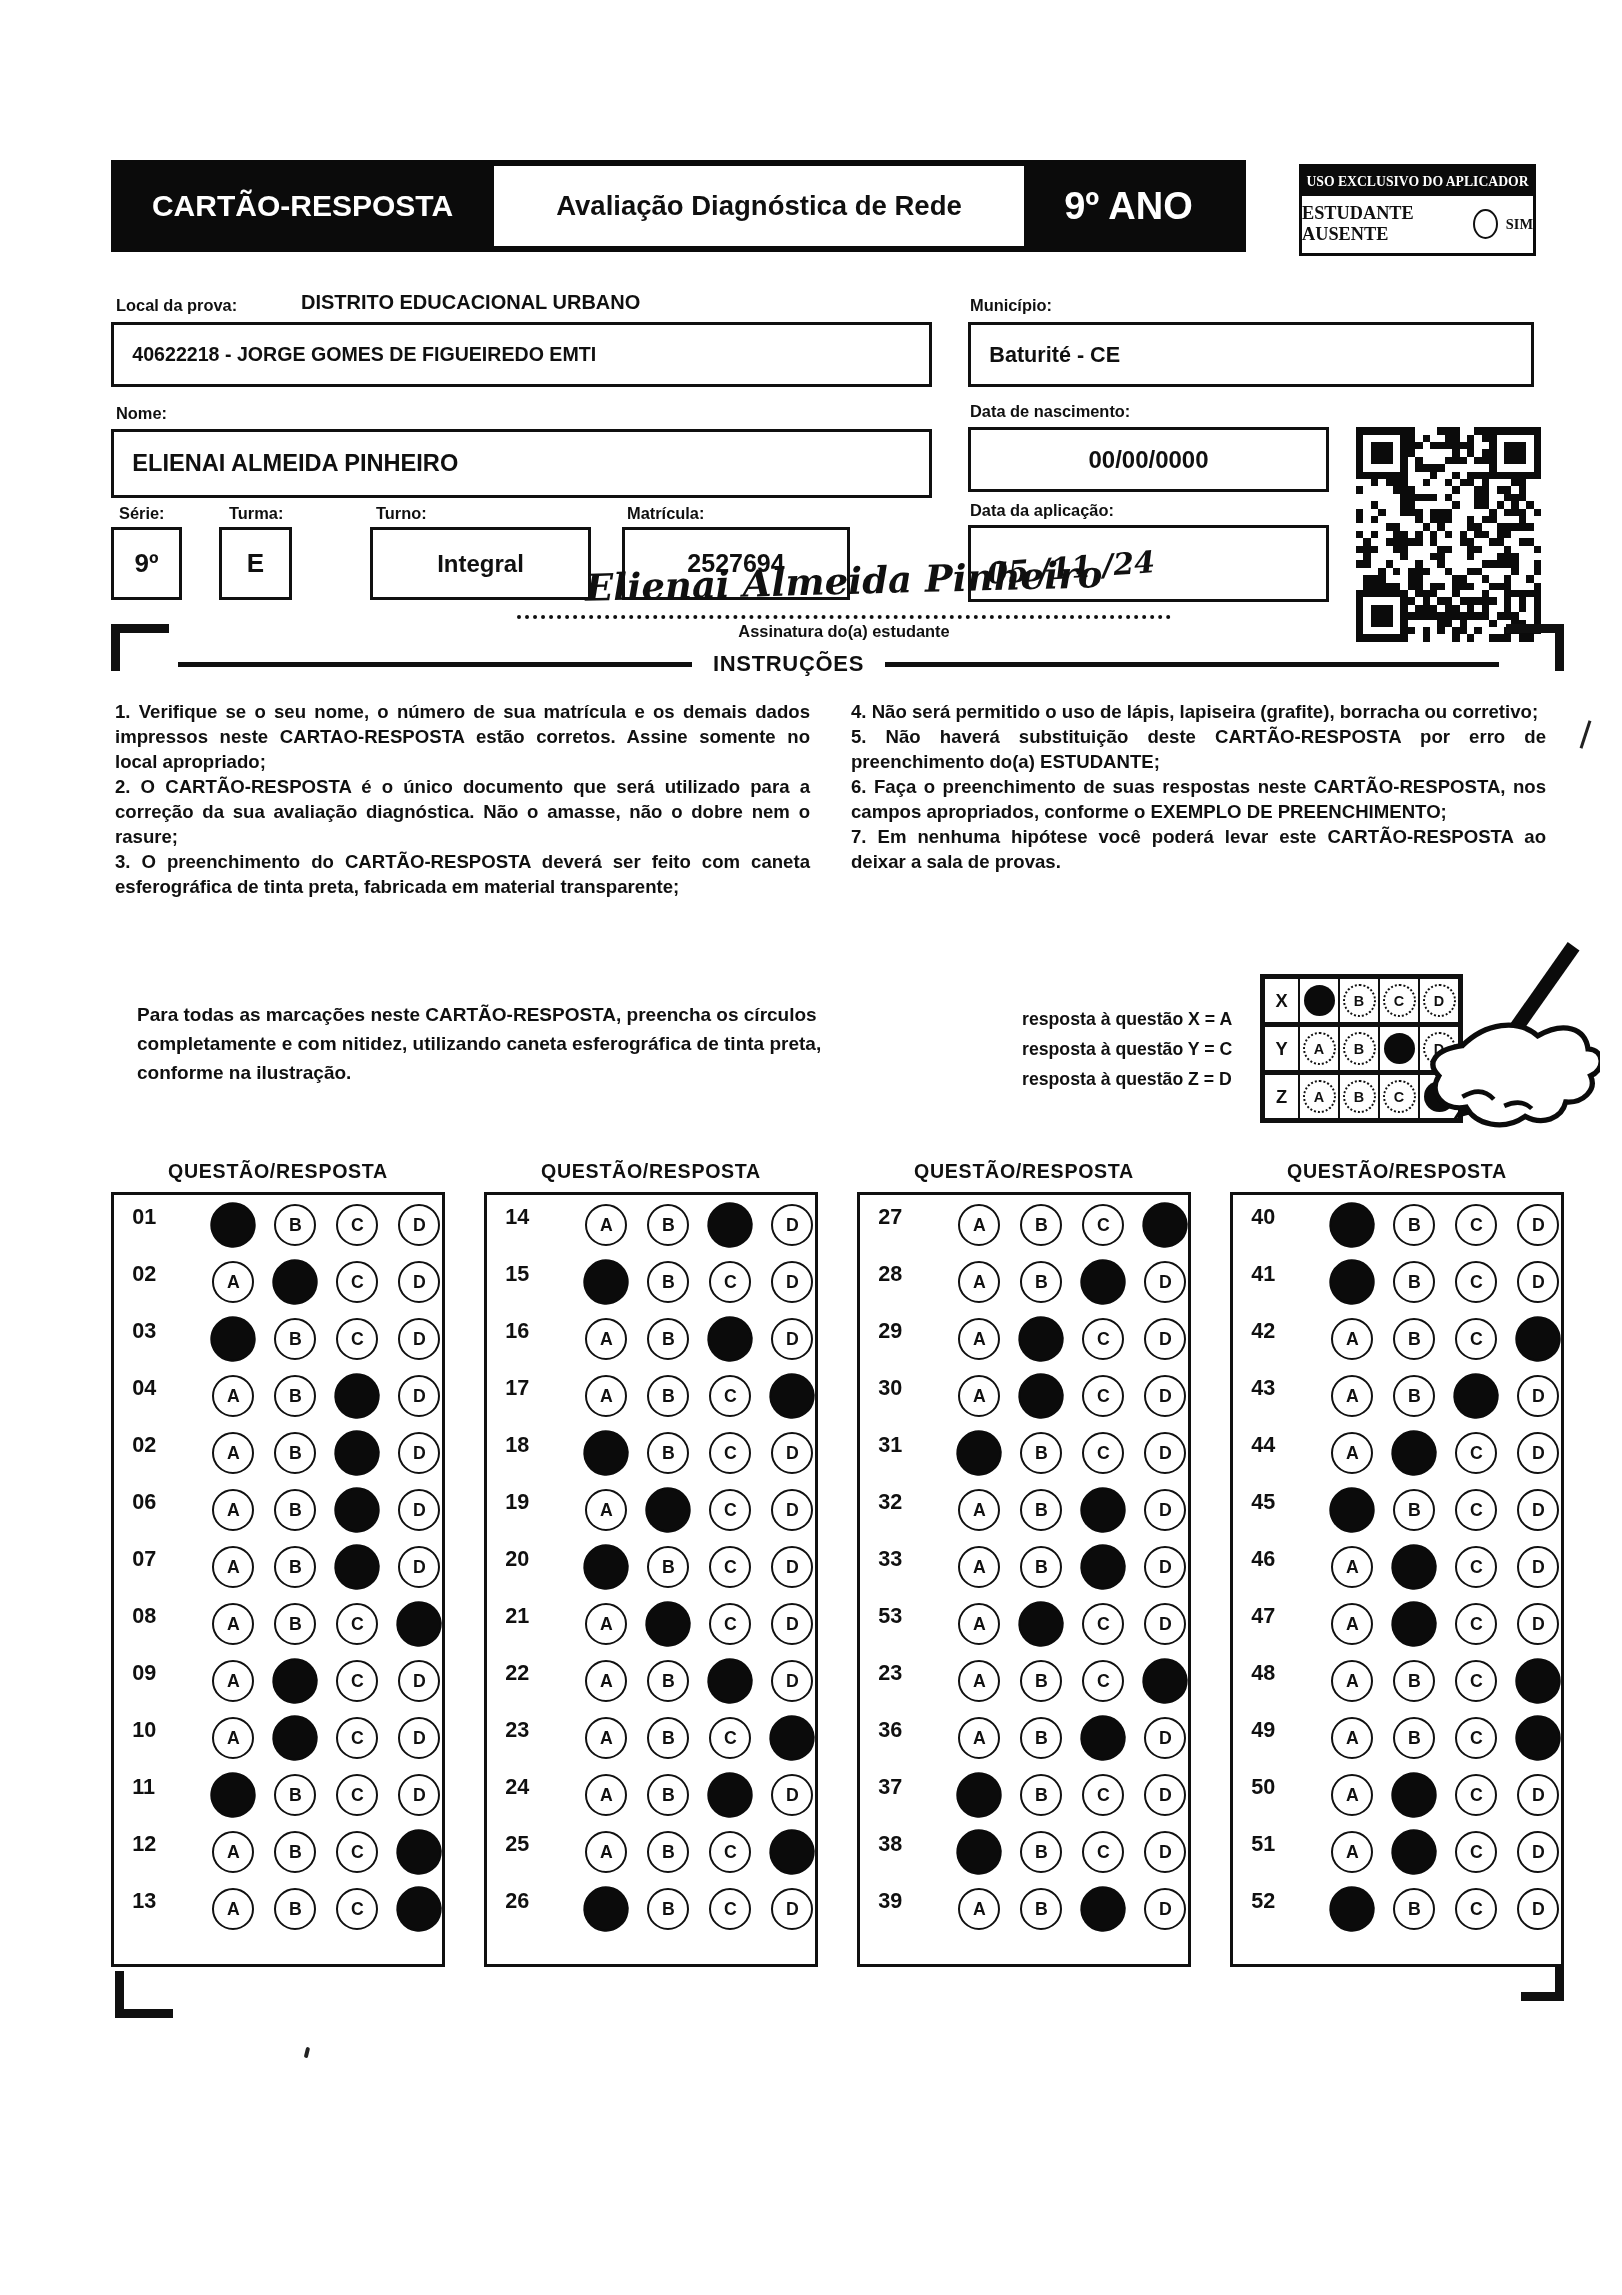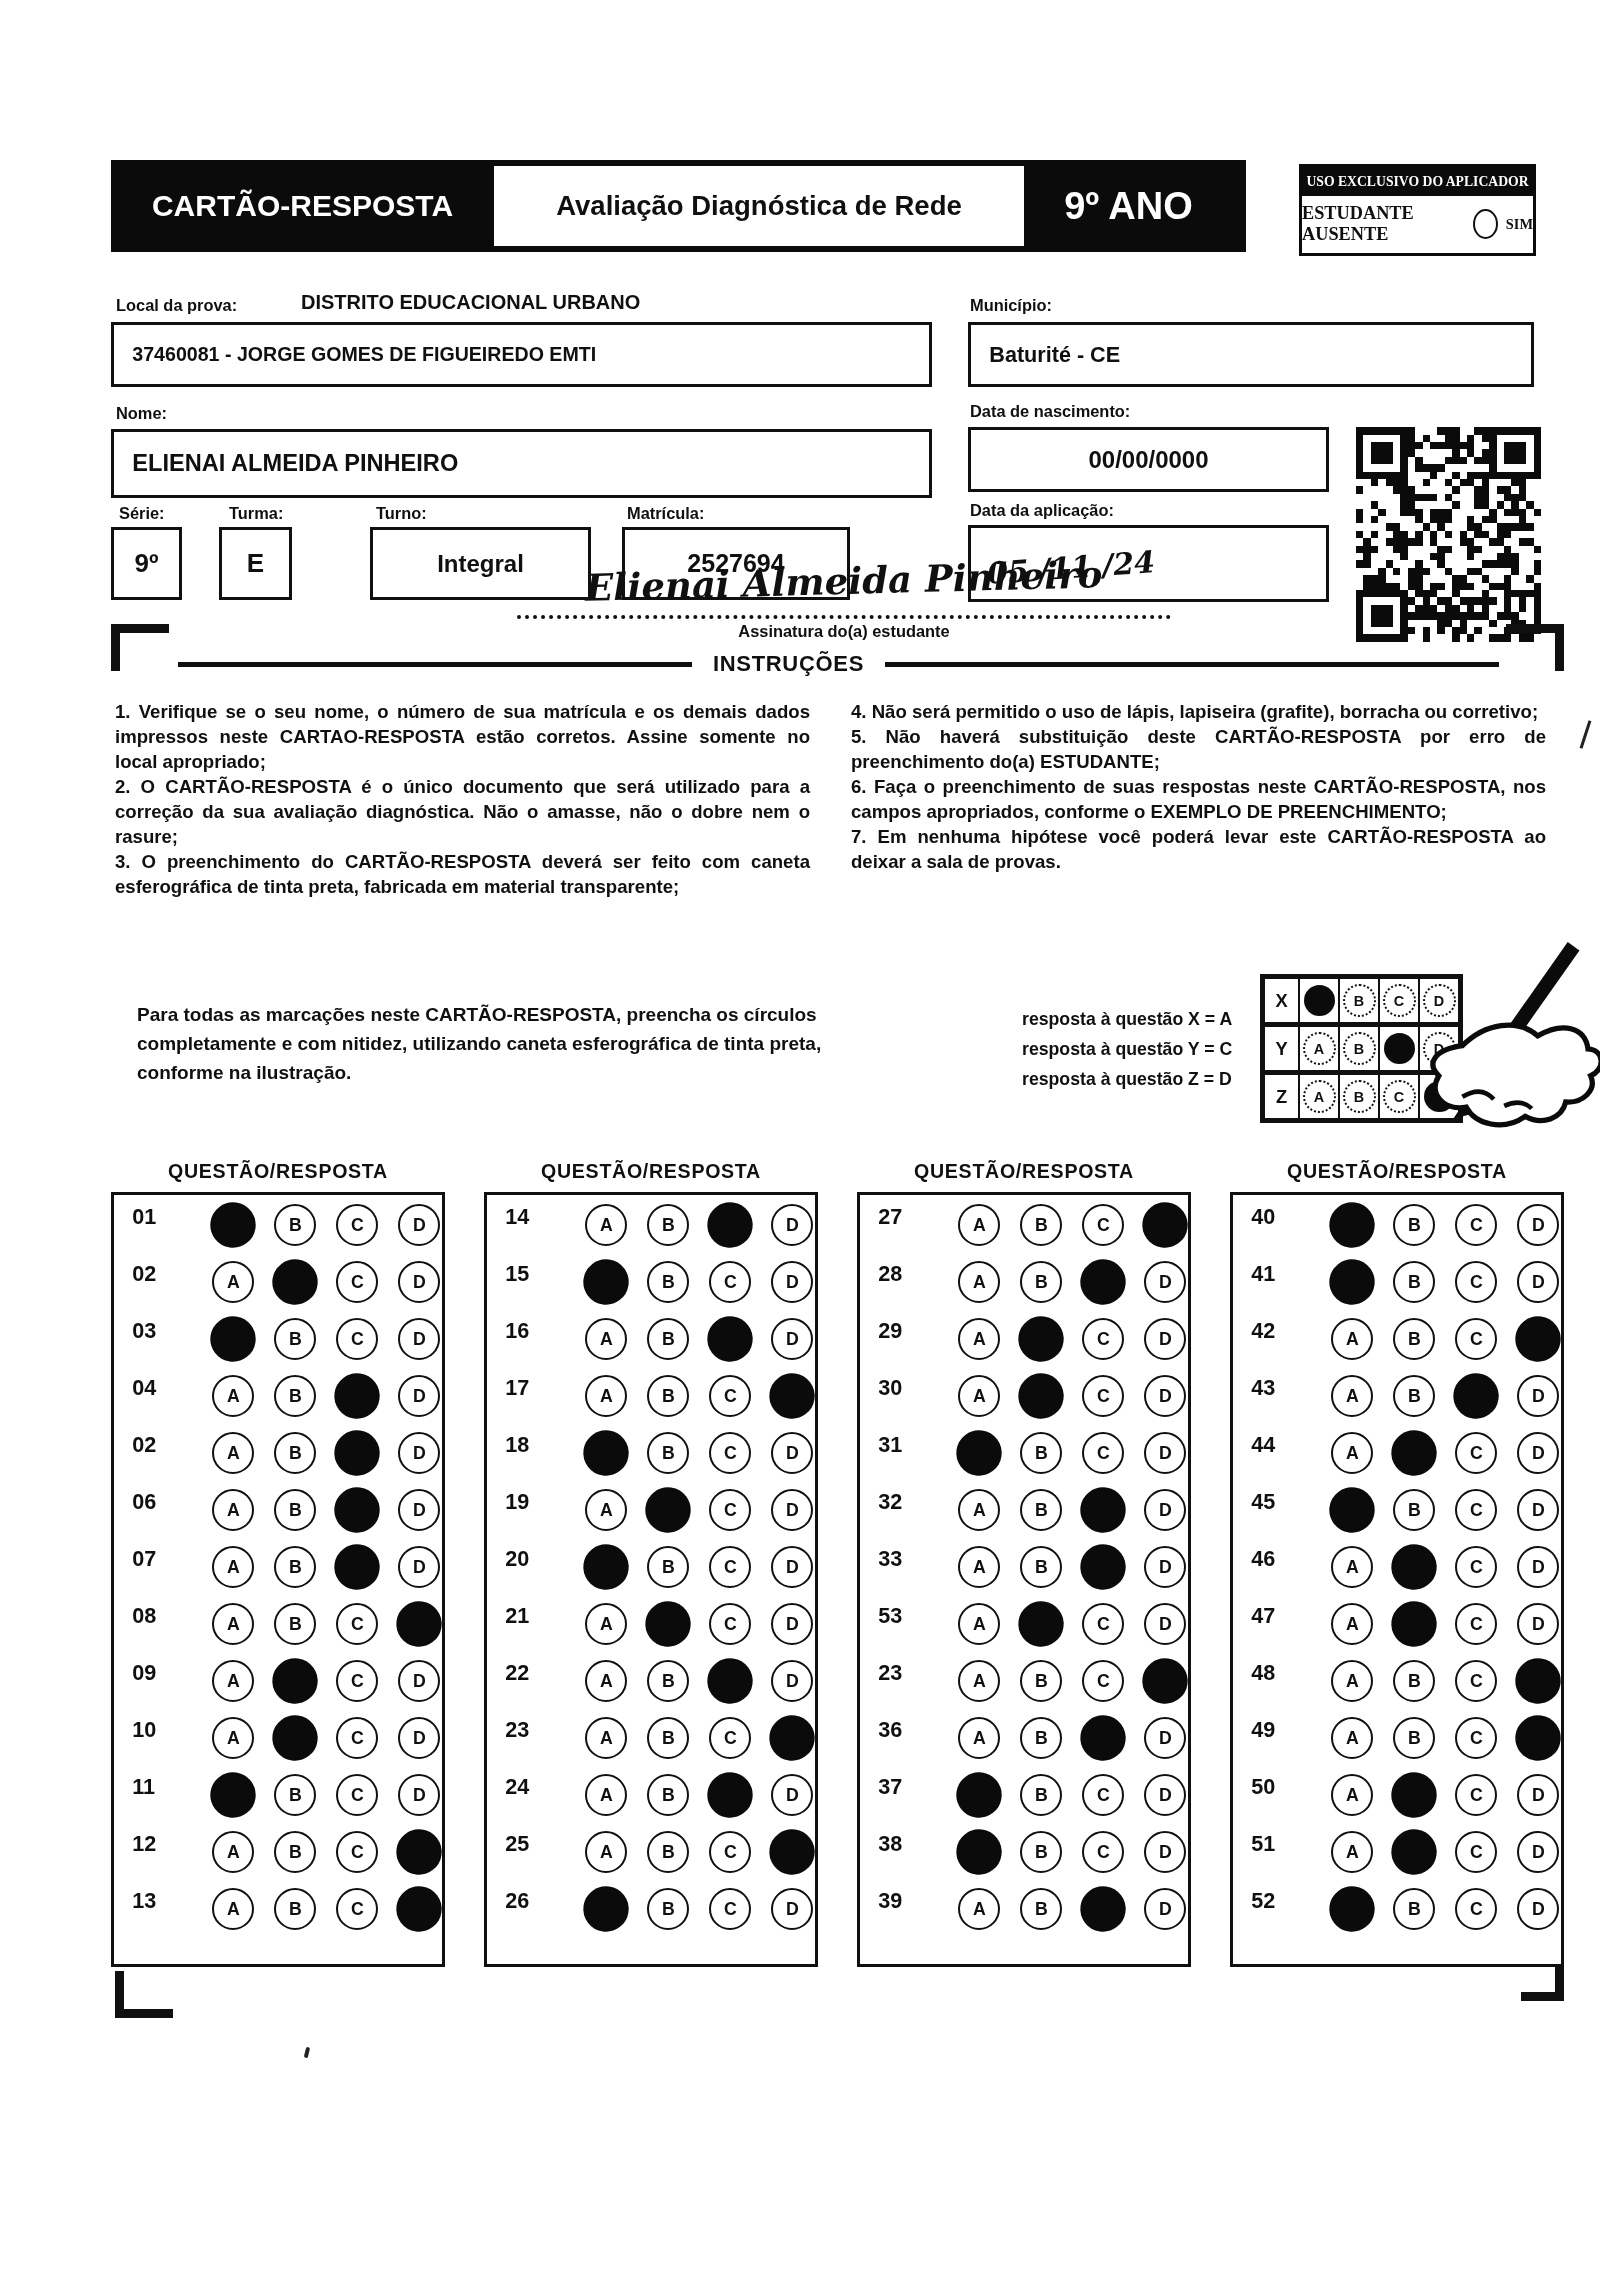--- a/index.html
+++ b/index.html
@@ -78,21 +78,21 @@
     <div class="body">
       <span>ESTUDANTE AUSENTE</span>
       <span class="oval"></span>
       <span style="font-size:14.4px;">SIM</span>
     </div>
   </div>
 
   <div class="lbl" style="left:116px;top:296px;">Local da prova:</div>
   <div class="abs b" style="left:301px;top:291px;font-size:20px;">DISTRITO EDUCACIONAL URBANO</div>
   <div class="box lft" style="left:111px;top:322px;width:821px;height:65px;padding-left:18.3px;font-size:19.6px;font-weight:700;">
-    <span>37460081 - JORGE GOMES DE FIGUEIREDO EMTI</span>
+    <span>40622218 - JORGE GOMES DE FIGUEIREDO EMTI</span>
   </div>
 
   <div class="lbl" style="left:970px;top:296px;">Município:</div>
   <div class="box lft" style="left:968px;top:322px;width:566px;height:65px;padding-left:18.3px;font-size:21.6px;font-weight:700;">
     <span>Baturité - CE</span>
   </div>
 
   <div class="lbl" style="left:116px;top:404px;">Nome:</div>
   <div class="box lft" style="left:111px;top:429px;width:821px;height:69px;padding-left:18.3px;font-size:23.6px;font-weight:700;">
     <span>ELIENAI ALMEIDA PINHEIRO</span>

